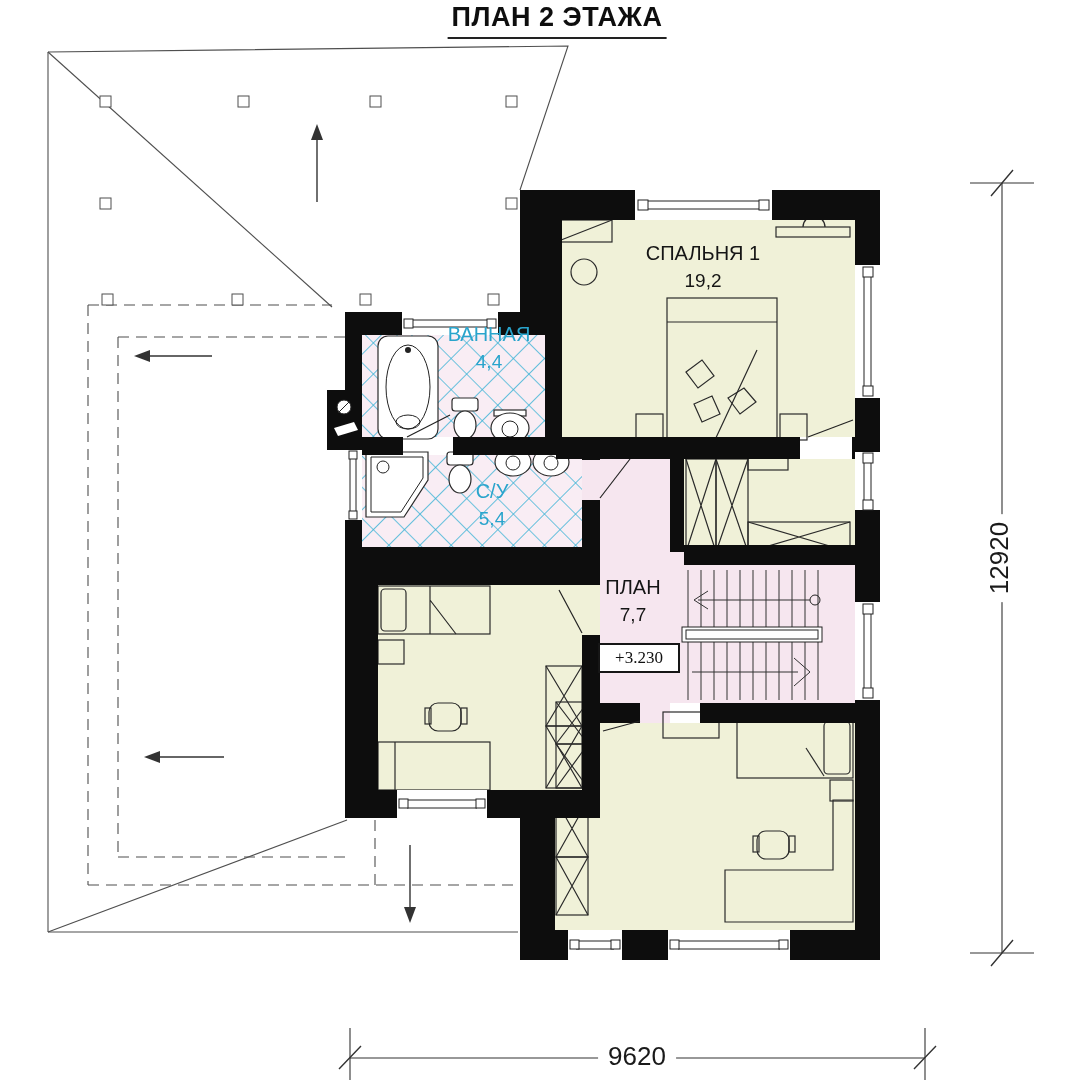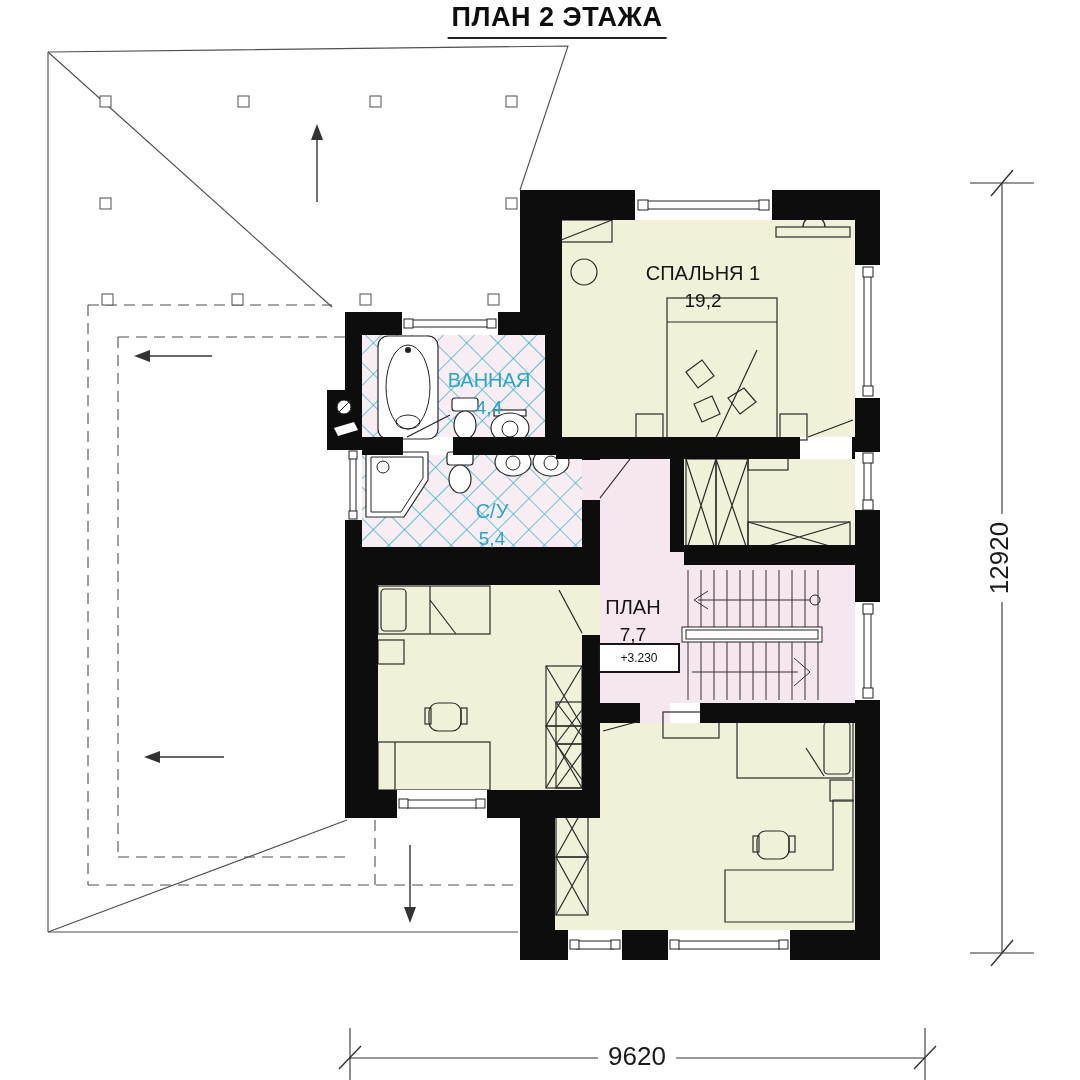--- a/index.html
+++ b/index.html
@@ -23,30 +23,30 @@
   .sq{fill:#fff;stroke:#4f4f4f;stroke-width:1;}
   .arr{stroke:#333;stroke-width:1.4;fill:none;}
   .arrh{fill:#333;stroke:none;}
   .dim{stroke:#333;stroke-width:1.1;fill:none;}
   .slash{stroke:#333;stroke-width:1.4;fill:none;}
   .door{stroke:#222;stroke-width:1.2;fill:none;}
   .stair{stroke:#333;stroke-width:1;fill:none;}
 
   
   .lab{position:absolute;z-index:3;transform:translate(-50%,-50%);text-align:center;
-       white-space:nowrap;color:#151515;line-height:27px;margin-top:20px;}
+       white-space:nowrap;color:#151515;line-height:27px;}
   .lab .nm{font-size:20px;}
   .lab .ar{font-size:19px;}
   .lab.wet{color:var(--wet_label);}
   #title{position:absolute;z-index:3;left:557px;top:2px;transform:translateX(-50%);
          font-size:27px;font-weight:bold;color:#0e0e0e;letter-spacing:.5px;
          border-bottom:2px solid #222;padding:0 4px 4px 4px;white-space:nowrap;}
   #elev{position:absolute;z-index:3;left:598px;top:643px;width:78px;height:26px;
-        background:#fff;border:2px solid #161616;font-size:12px;display:flex;
-        align-items:center;justify-content:center;color:#111;}
+        background:#fff;border:2px solid #161616;font-size:17px;display:flex;
+        align-items:center;justify-content:center;color:#111;font-family:Liberation Serif, serif;}
   #dimv{position:absolute;z-index:3;left:999px;top:558px;
         transform:translate(-50%,-50%) rotate(-90deg);font-size:26px;color:#1a1a1a;
         background:#fff;padding:0 8px;white-space:nowrap;}
   #dimh{position:absolute;z-index:3;left:637px;top:1056px;transform:translate(-50%,-50%);
         font-size:26px;color:#1a1a1a;background:#fff;padding:0 10px;white-space:nowrap;}
   #wm{position:absolute;z-index:6;left:551px;top:537px;transform:translate(-50%,-50%);
       font-size:106px;font-weight:bold;letter-spacing:-3px;color:#a5a5a5;opacity:.93;
       text-shadow:-2px -2px 2px rgba(255,255,255,.95), 4px 5px 6px rgba(55,55,55,.55);
       white-space:nowrap;}
 </style>
@@ -316,21 +316,21 @@
     <path class="slash" d="M339 1069 L361 1046 M914 1069 L936 1046"></path>
   </g>
 </svg>
 
 <div id="title">ПЛАН 2 ЭТАЖА</div>
 
 <div class="lab" style="left:703px;top:267px;">
   <div class="nm">СПАЛЬНЯ 1</div>
   <div class="ar">19,2</div>
 </div>
-<div class="lab wet" style="left:489px;top:374px;">
+<div class="lab wet" style="left:489px;top:348px;">
   <div class="nm">ВАННАЯ</div>
   <div class="ar">4,4</div>
 </div>
 <div class="lab wet" style="left:492px;top:505px;">
   <div class="nm">С/У</div>
   <div class="ar">5,4</div>
 </div>
 <div class="lab" style="left:633px;top:601px;">
   <div class="nm">ПЛАН</div>
   <div class="ar">7,7</div>

